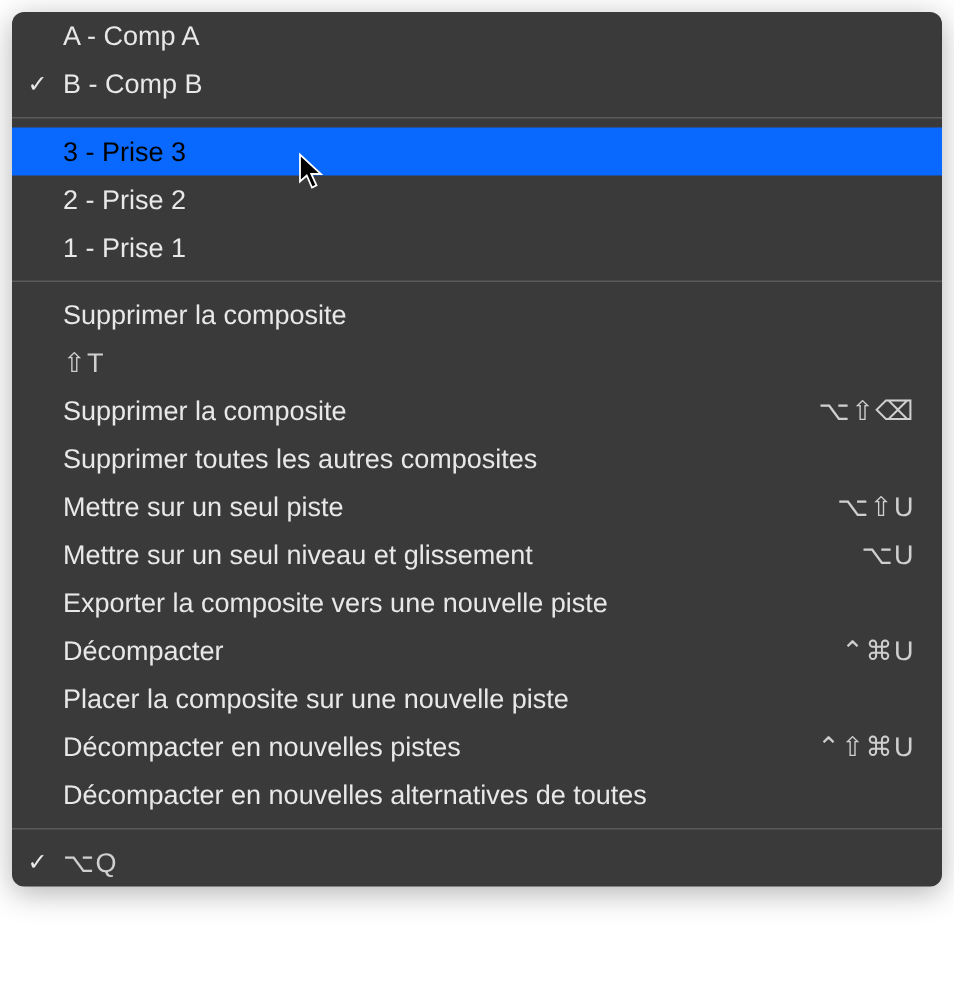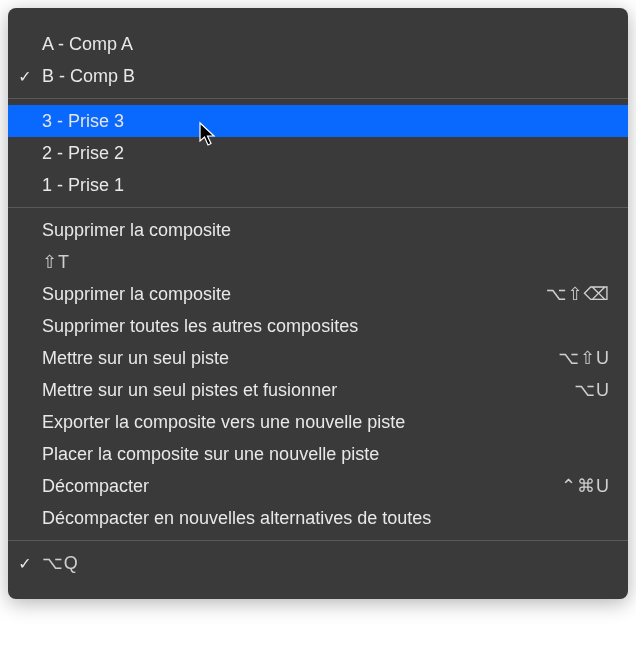--- a/index.html
+++ b/index.html
@@ -12,36 +12,36 @@
       font-family: -apple-system, BlinkMacSystemFont, "Helvetica Neue", sans-serif;
       width: 636px;
       height: 654px;
       padding: 8px;
     }
     .menu {
       background: #3a3a3a;
       border-radius: 8px;
       width: 620px;
       box-shadow: 0 4px 20px rgba(0,0,0,0.3);
-      padding: 20px 0;
+      padding: 0 0;
       color: #e8e8e8;
       font-size: 18px;
       overflow: hidden;
     }
     .menu-item {
       display: flex;
       align-items: center;
       height: 32px;
       padding: 0 18px 0 0;
       position: relative;
       cursor: default;
     }
     .menu-item.highlighted {
       background: #0969ff;
-      color: #e5e5e5;
+      color: #000000;
     }
     .check-col {
       width: 34px;
       display: flex;
       justify-content: center;
       align-items: center;
       flex-shrink: 0;
       font-size: 16px;
     }
     .label {
@@ -122,37 +122,42 @@
     <span class="label">Supprimer toutes les autres composites</span>
     <span class="shortcut"></span>
   </div>
   <div class="menu-item">
     <span class="check-col"></span>
     <span class="label">Mettre sur un seul piste</span>
     <span class="shortcut">⌥⇧U</span>
   </div>
   <div class="menu-item">
     <span class="check-col"></span>
-    <span class="label">Mettre sur un seul pistes et fusionner</span>
+    <span class="label">Mettre sur un seul niveau et glissement</span>
     <span class="shortcut">⌥U</span>
   </div>
   <div class="menu-item">
     <span class="check-col"></span>
     <span class="label">Exporter la composite vers une nouvelle piste</span>
     <span class="shortcut"></span>
   </div>
   <div class="menu-item">
     <span class="check-col"></span>
+    <span class="label">Décompacter</span>
+    <span class="shortcut">⌃⌘U</span>
+  </div>
+  <div class="menu-item">
+    <span class="check-col"></span>
     <span class="label">Placer la composite sur une nouvelle piste</span>
     <span class="shortcut"></span>
   </div>
   <div class="menu-item">
     <span class="check-col"></span>
-    <span class="label">Décompacter</span>
-    <span class="shortcut">⌃⌘U</span>
+    <span class="label">Décompacter en nouvelles pistes</span>
+    <span class="shortcut">⌃⇧⌘U</span>
   </div>
   <div class="menu-item">
     <span class="check-col"></span>
     <span class="label">Décompacter en nouvelles alternatives de toutes</span>
     <span class="shortcut"></span>
   </div>
 
   <div class="separator"></div>
 
   <div class="menu-item">

